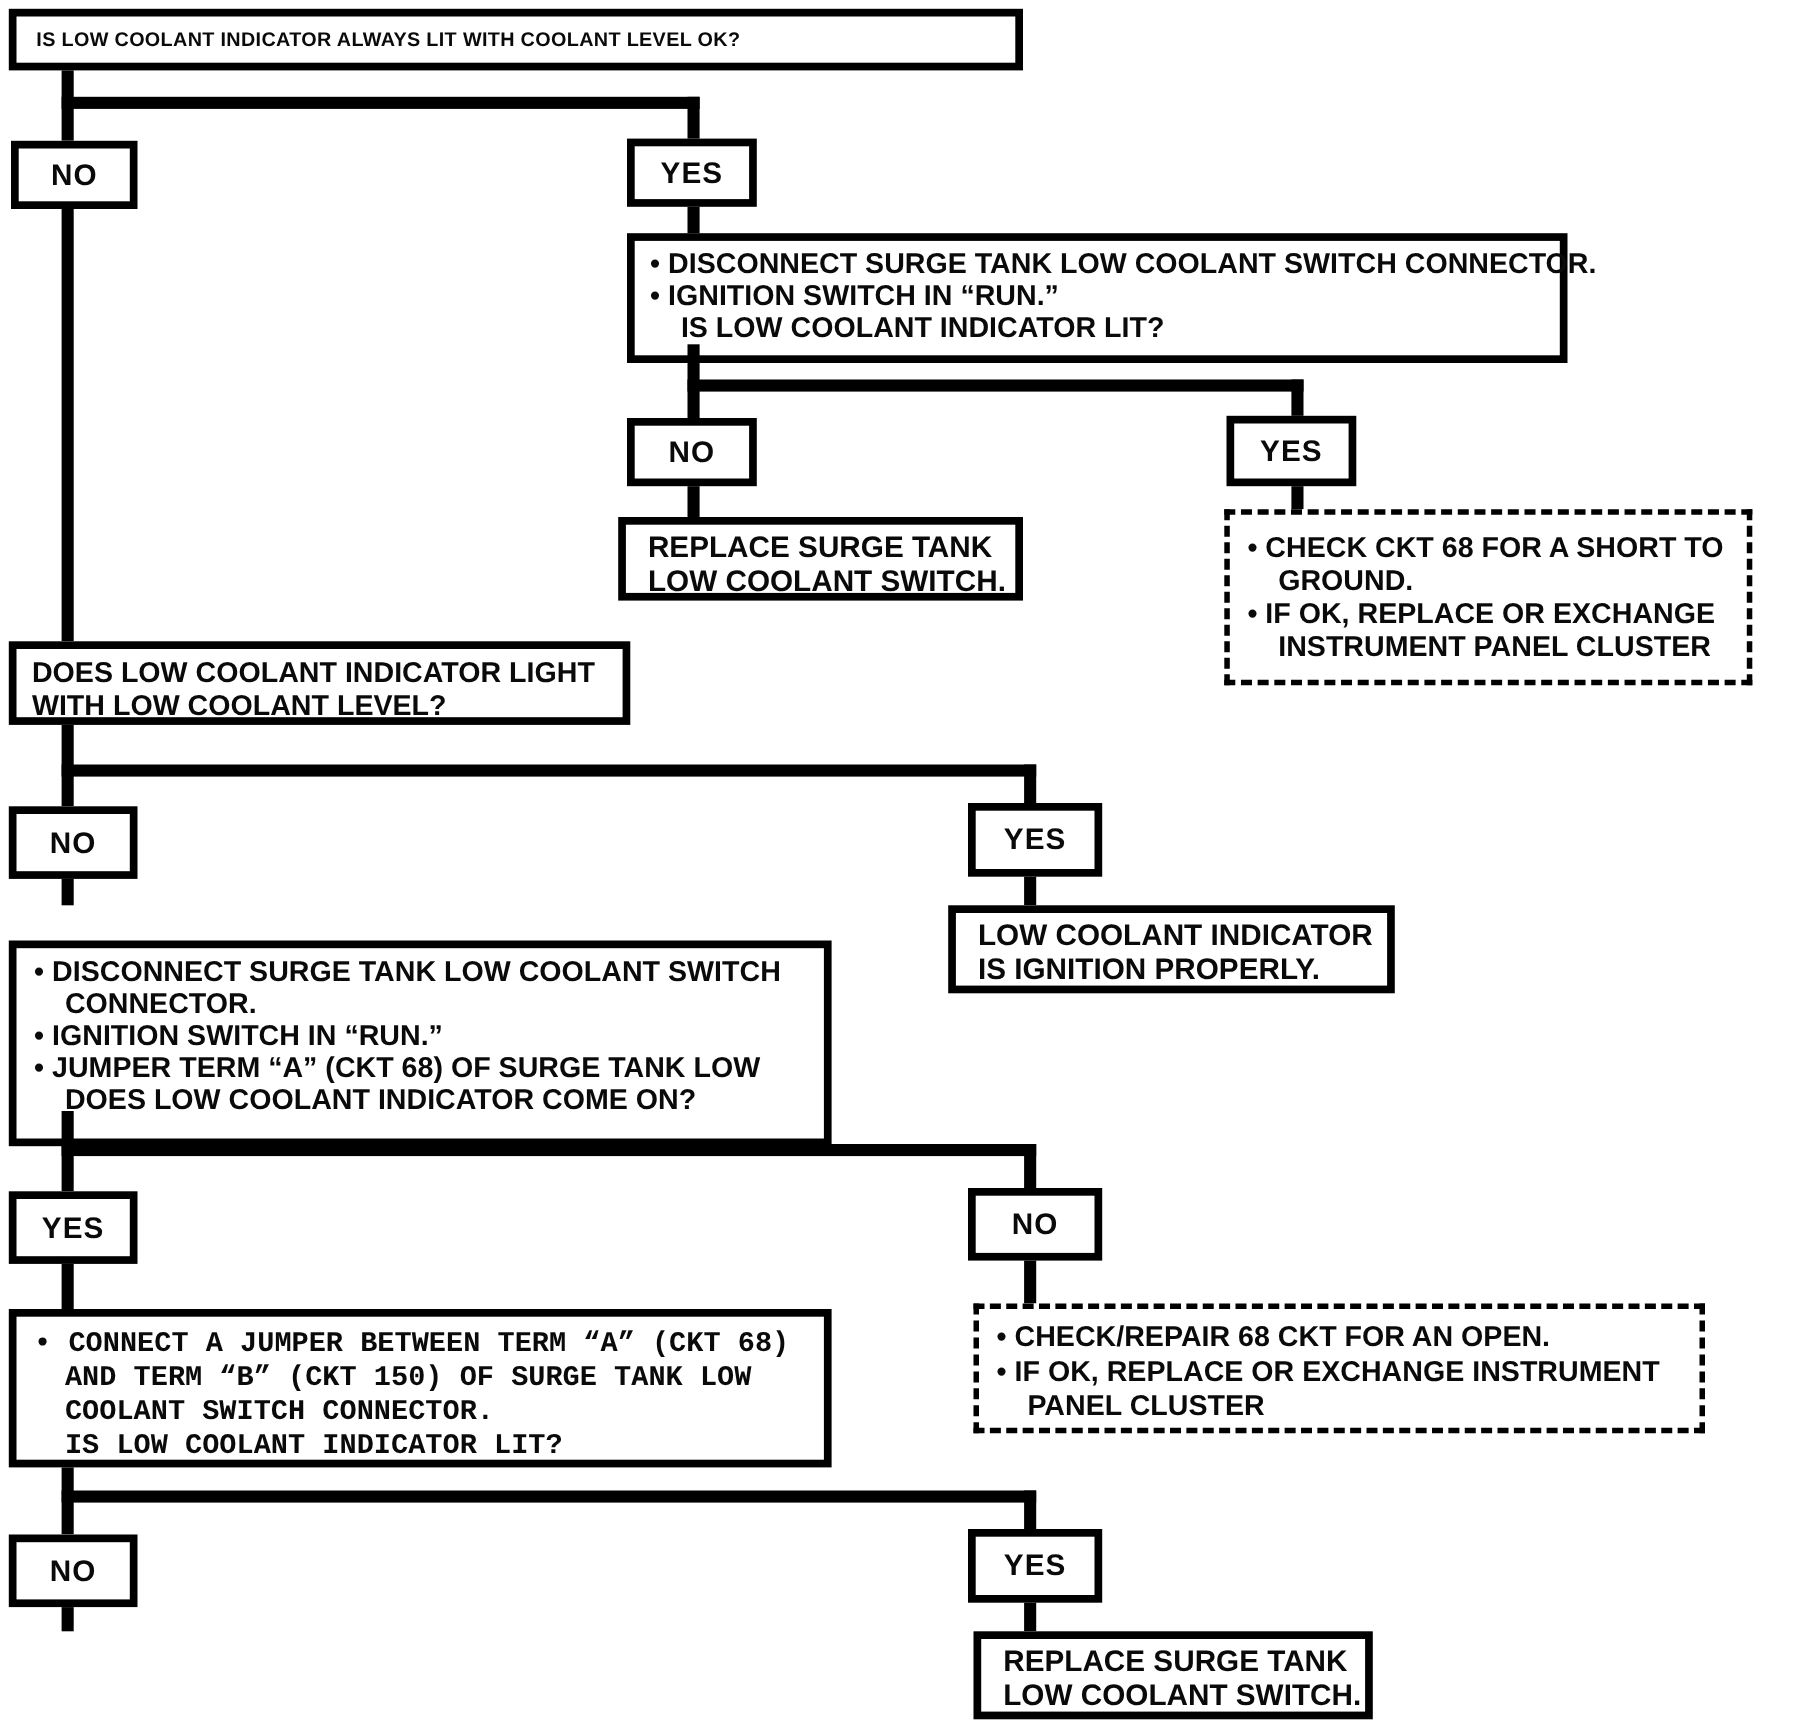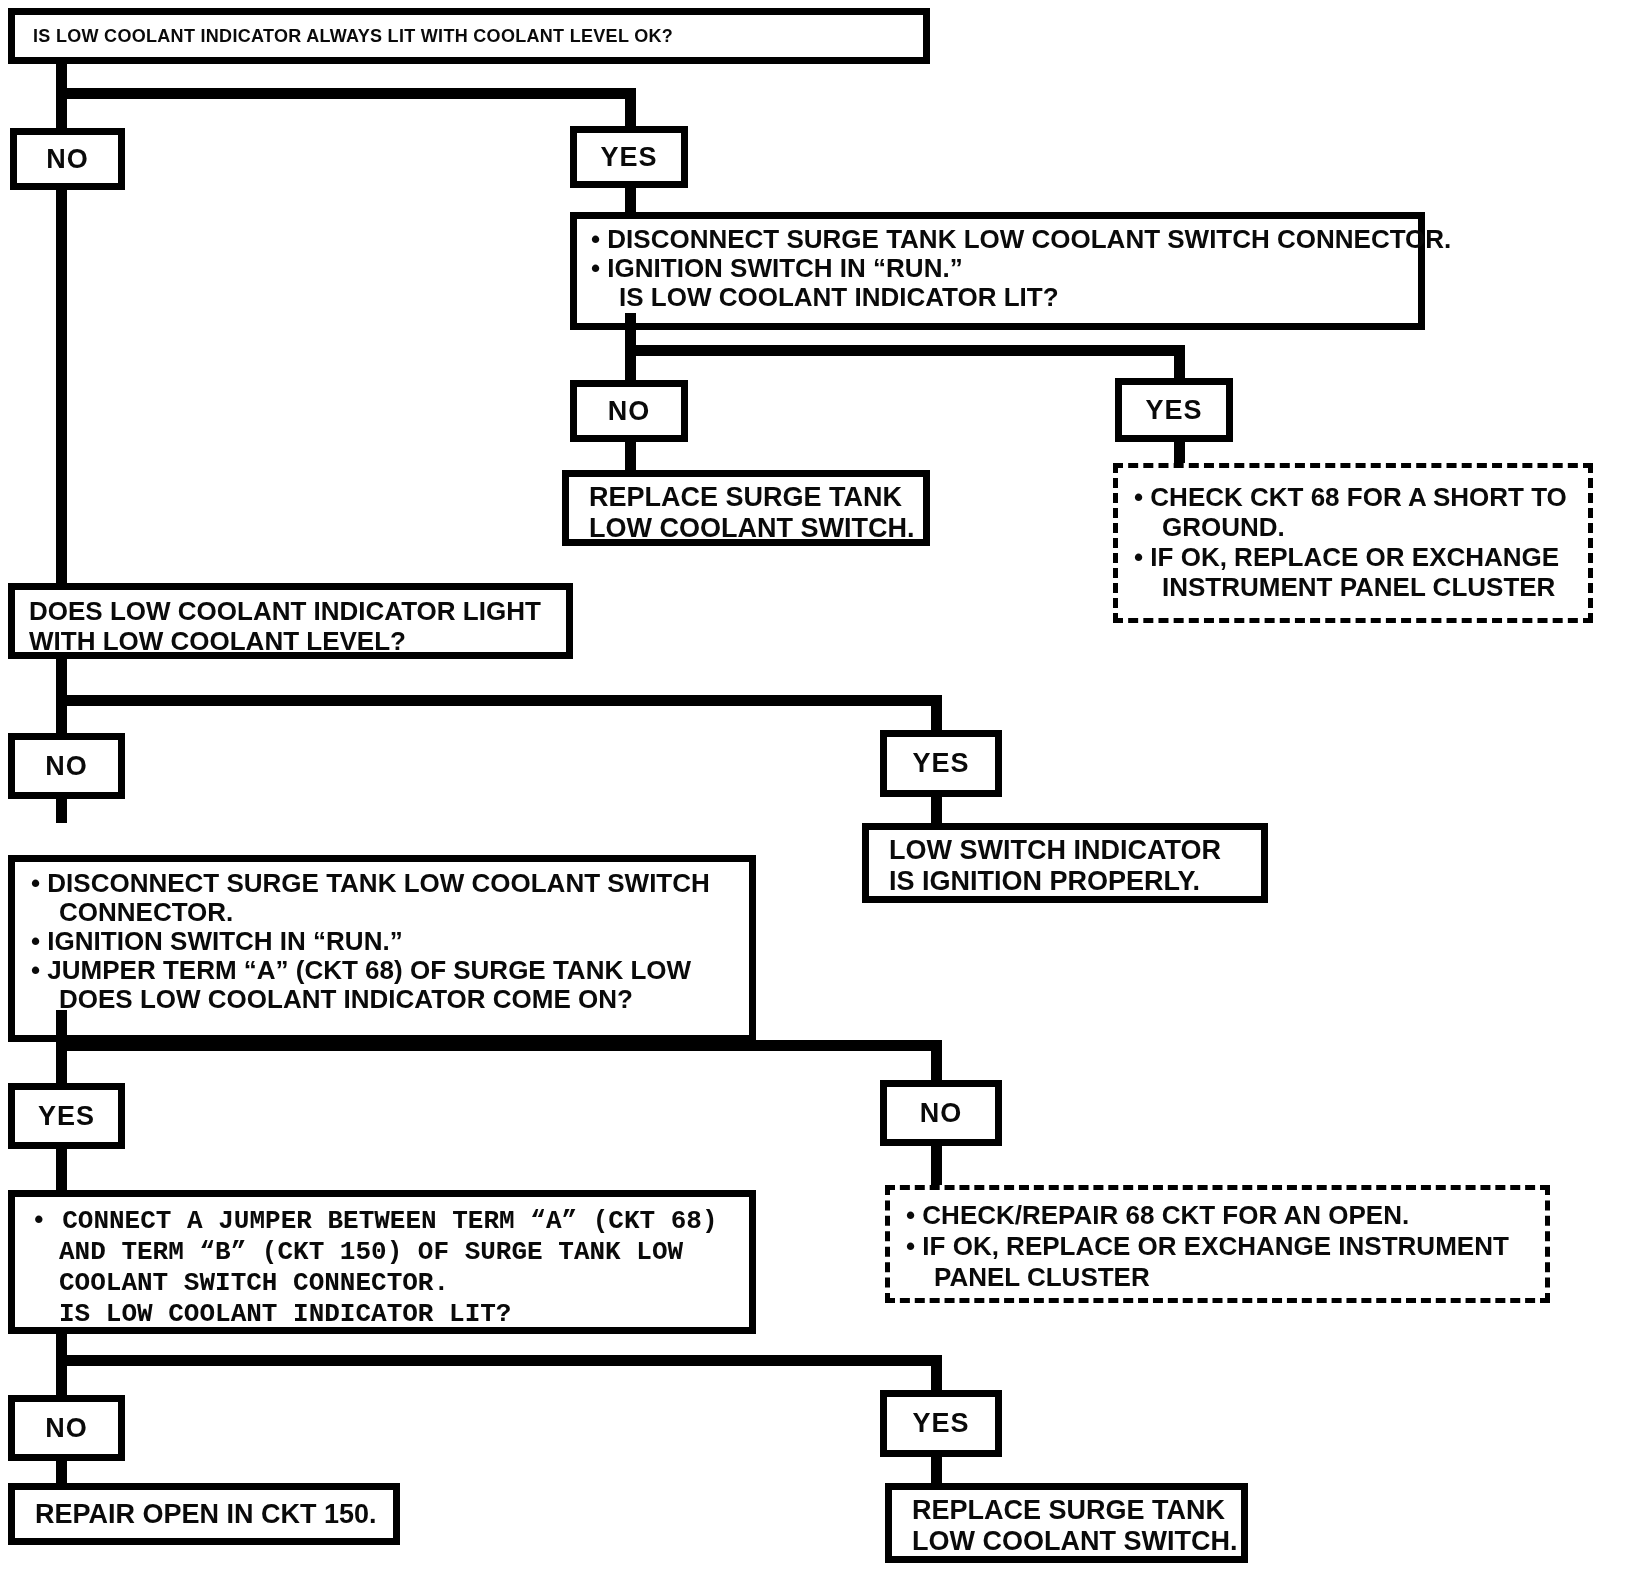--- a/index.html
+++ b/index.html
@@ -116,21 +116,21 @@
   <div class="box content" style="left:8px; top:823px; width:748px; height:187px; padding:7px 10px 0 16px; line-height:29px;margin-top:32px;">
     <div class="ln">• DISCONNECT SURGE TANK LOW COOLANT SWITCH</div>
     <div class="ln ind">CONNECTOR.</div>
     <div class="ln">• IGNITION SWITCH IN “RUN.”</div>
     <div class="ln">• JUMPER TERM “A” (CKT 68) OF SURGE TANK LOW</div>
     <div class="ln ind">DOES LOW COOLANT INDICATOR COME ON?</div>
   </div>
 
   <div class="line" style="left:931px; top:797px; width:11px; height:26px;"></div>
   <div class="box term" style="left:862px; top:823px; width:406px; height:80px;">
-    <div class="ln">LOW SWITCH INDICATOR</div>
+    <div class="ln">LOW COOLANT INDICATOR</div>
     <div class="ln">IS IGNITION PROPERLY.</div>
   </div>
 
   <div class="line" style="left:56px; top:1010px; width:11px; height:73px;"></div>
   <div class="line" style="left:56px; top:1040px; width:886px; height:11px;"></div>
   <div class="line" style="left:931px; top:1040px; width:11px; height:40px;"></div>
 
   <div class="box label" style="left:8px; top:1083px; width:117px; height:66px;">
     <span>YES</span>
   </div>
@@ -159,23 +159,20 @@
   <div class="line" style="left:931px; top:1355px; width:11px; height:35px;"></div>
 
   <div class="box label" style="left:8px; top:1395px; width:117px; height:66px;">
     <span>NO</span>
   </div>
   <div class="box label" style="left:880px; top:1390px; width:122px; height:67px;">
     <span>YES</span>
   </div>
 
   <div class="line" style="left:56px; top:1461px; width:11px; height:22px;"></div>
-  <div class="box single" style="left:8px; top:1483px; width:392px; height:62px;">
-    <span>REPAIR OPEN IN CKT 150.</span>
-  </div>
 
   <div class="line" style="left:931px; top:1457px; width:11px; height:26px;"></div>
   <div class="box term" style="left:885px; top:1483px; width:363px; height:80px;">
     <div class="ln">REPLACE SURGE TANK</div>
     <div class="ln">LOW COOLANT SWITCH.</div>
   </div>
 
 </div>
 
 </body></html>

